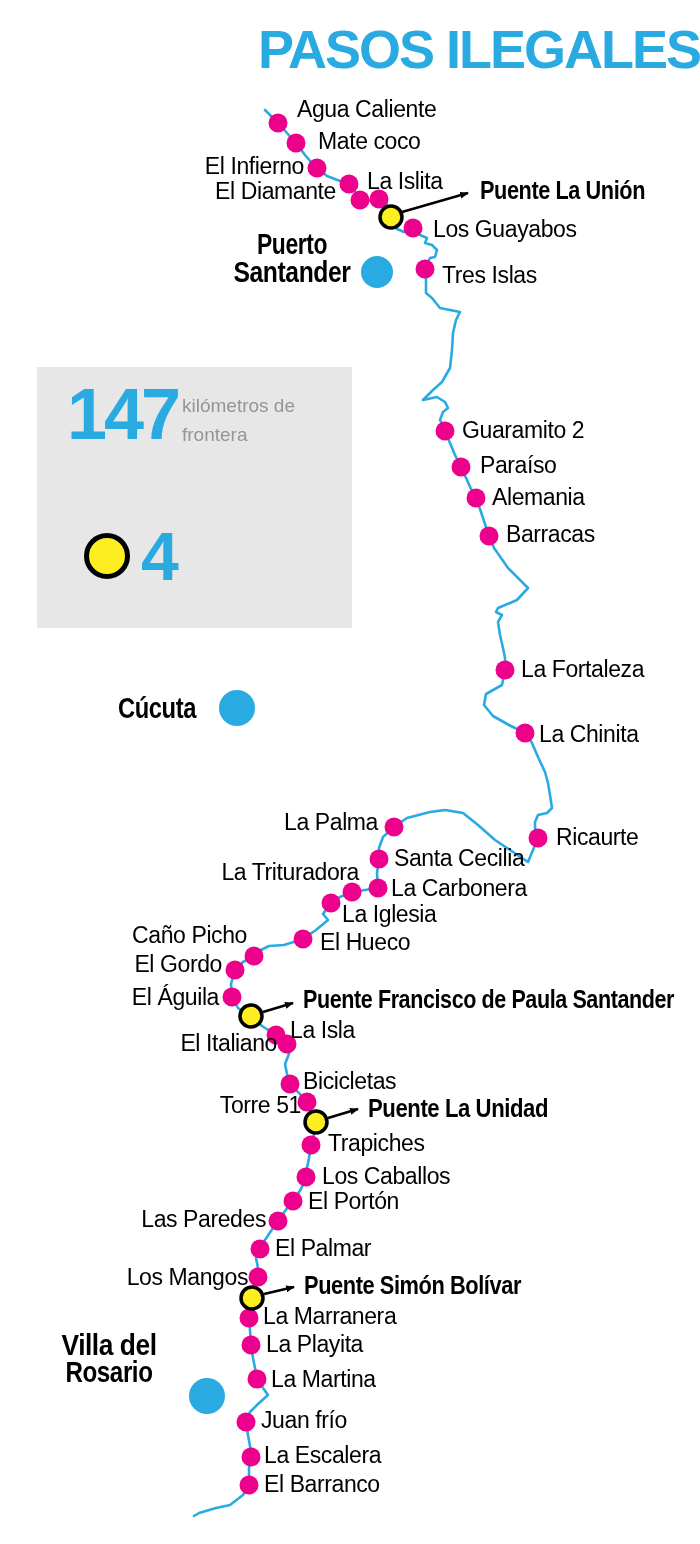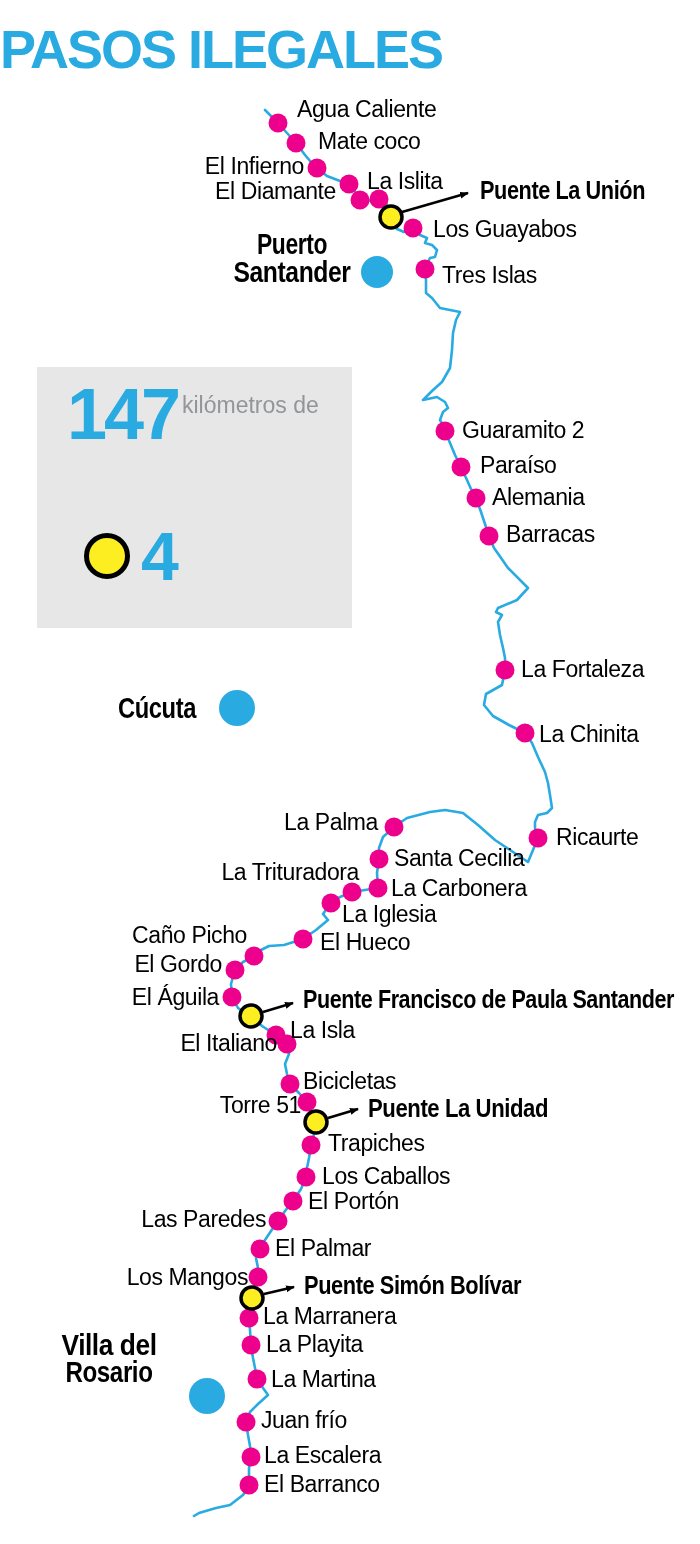--- a/index.html
+++ b/index.html
@@ -1,28 +1,28 @@
 <!DOCTYPE html>
 <html><head>
 <meta charset="utf-8">
 <style>
   html,body{margin:0;padding:0;background:#ffffff;}
   #stage{position:relative;width:700px;height:1544px;overflow:hidden;background:#fff;
          font-family:"Liberation Sans",sans-serif;}
-  #page-title{position:absolute;top:18px;left:0;width:700px;margin:0;text-align:left;
+  #page-title{position:absolute;top:18px;left:0;width:700px;margin:0;text-align:right;
          font-size:54px;font-weight:bold;letter-spacing:-2px;color:#29ABE2;}
   #map-svg{position:absolute;left:0;top:0;}
   #map-svg text{font-family:"Liberation Sans",sans-serif;fill:#000;}
   .crossing-label{font-size:23px;letter-spacing:-0.4px;}
   .bridge-label{font-size:26px;font-weight:bold;letter-spacing:-0.5px;}
   .city-label{font-size:29px;font-weight:bold;letter-spacing:-0.5px;}
   .infobox{position:absolute;left:37px;top:367px;width:315px;height:261px;background:#E7E7E8;}
   .stat-number{position:absolute;left:30px;top:8px;font-size:72px;font-weight:bold;
          color:#29ABE2;letter-spacing:-3px;line-height:1.1;}
-  .stat-text{position:absolute;left:145px;top:24px;font-size:23px;color:#939598;line-height:29px;}
+  .stat-text{position:absolute;left:145px;top:24px;font-size:19px;color:#939598;line-height:29px;}
   .legend-circle{position:absolute;left:47px;top:166px;width:46px;height:46px;border-radius:50%;
          background:#FCEE21;border:5px solid #000;box-sizing:border-box;}
   .legend-number{position:absolute;left:104px;top:152px;font-size:68px;font-weight:bold;
          color:#29ABE2;line-height:1.1;}
   .legend-text{position:absolute;left:145px;top:166px;font-size:27px;color:#939598;line-height:29px;}
 </style>
 </head>
 <body>
 
 <div id="stage">
@@ -142,18 +142,19 @@
         <text x="304" y="1294" text-anchor="start" class="bridge-label" textLength="217" lengthAdjust="spacingAndGlyphs">Puente Simón Bolívar</text>
       </g>
   </svg>
 
   <h1 id="page-title">PASOS ILEGALES</h1>
 
   <div class="infobox">
     <div class="stat-number">147</div>
     <div class="stat-text">
       <div>kilómetros de</div>
+      <div>frontera</div>
     </div>
     <div class="legend-circle"></div>
     <div class="legend-number">4</div>
   </div>
 
 </div>
 
 </body></html>

